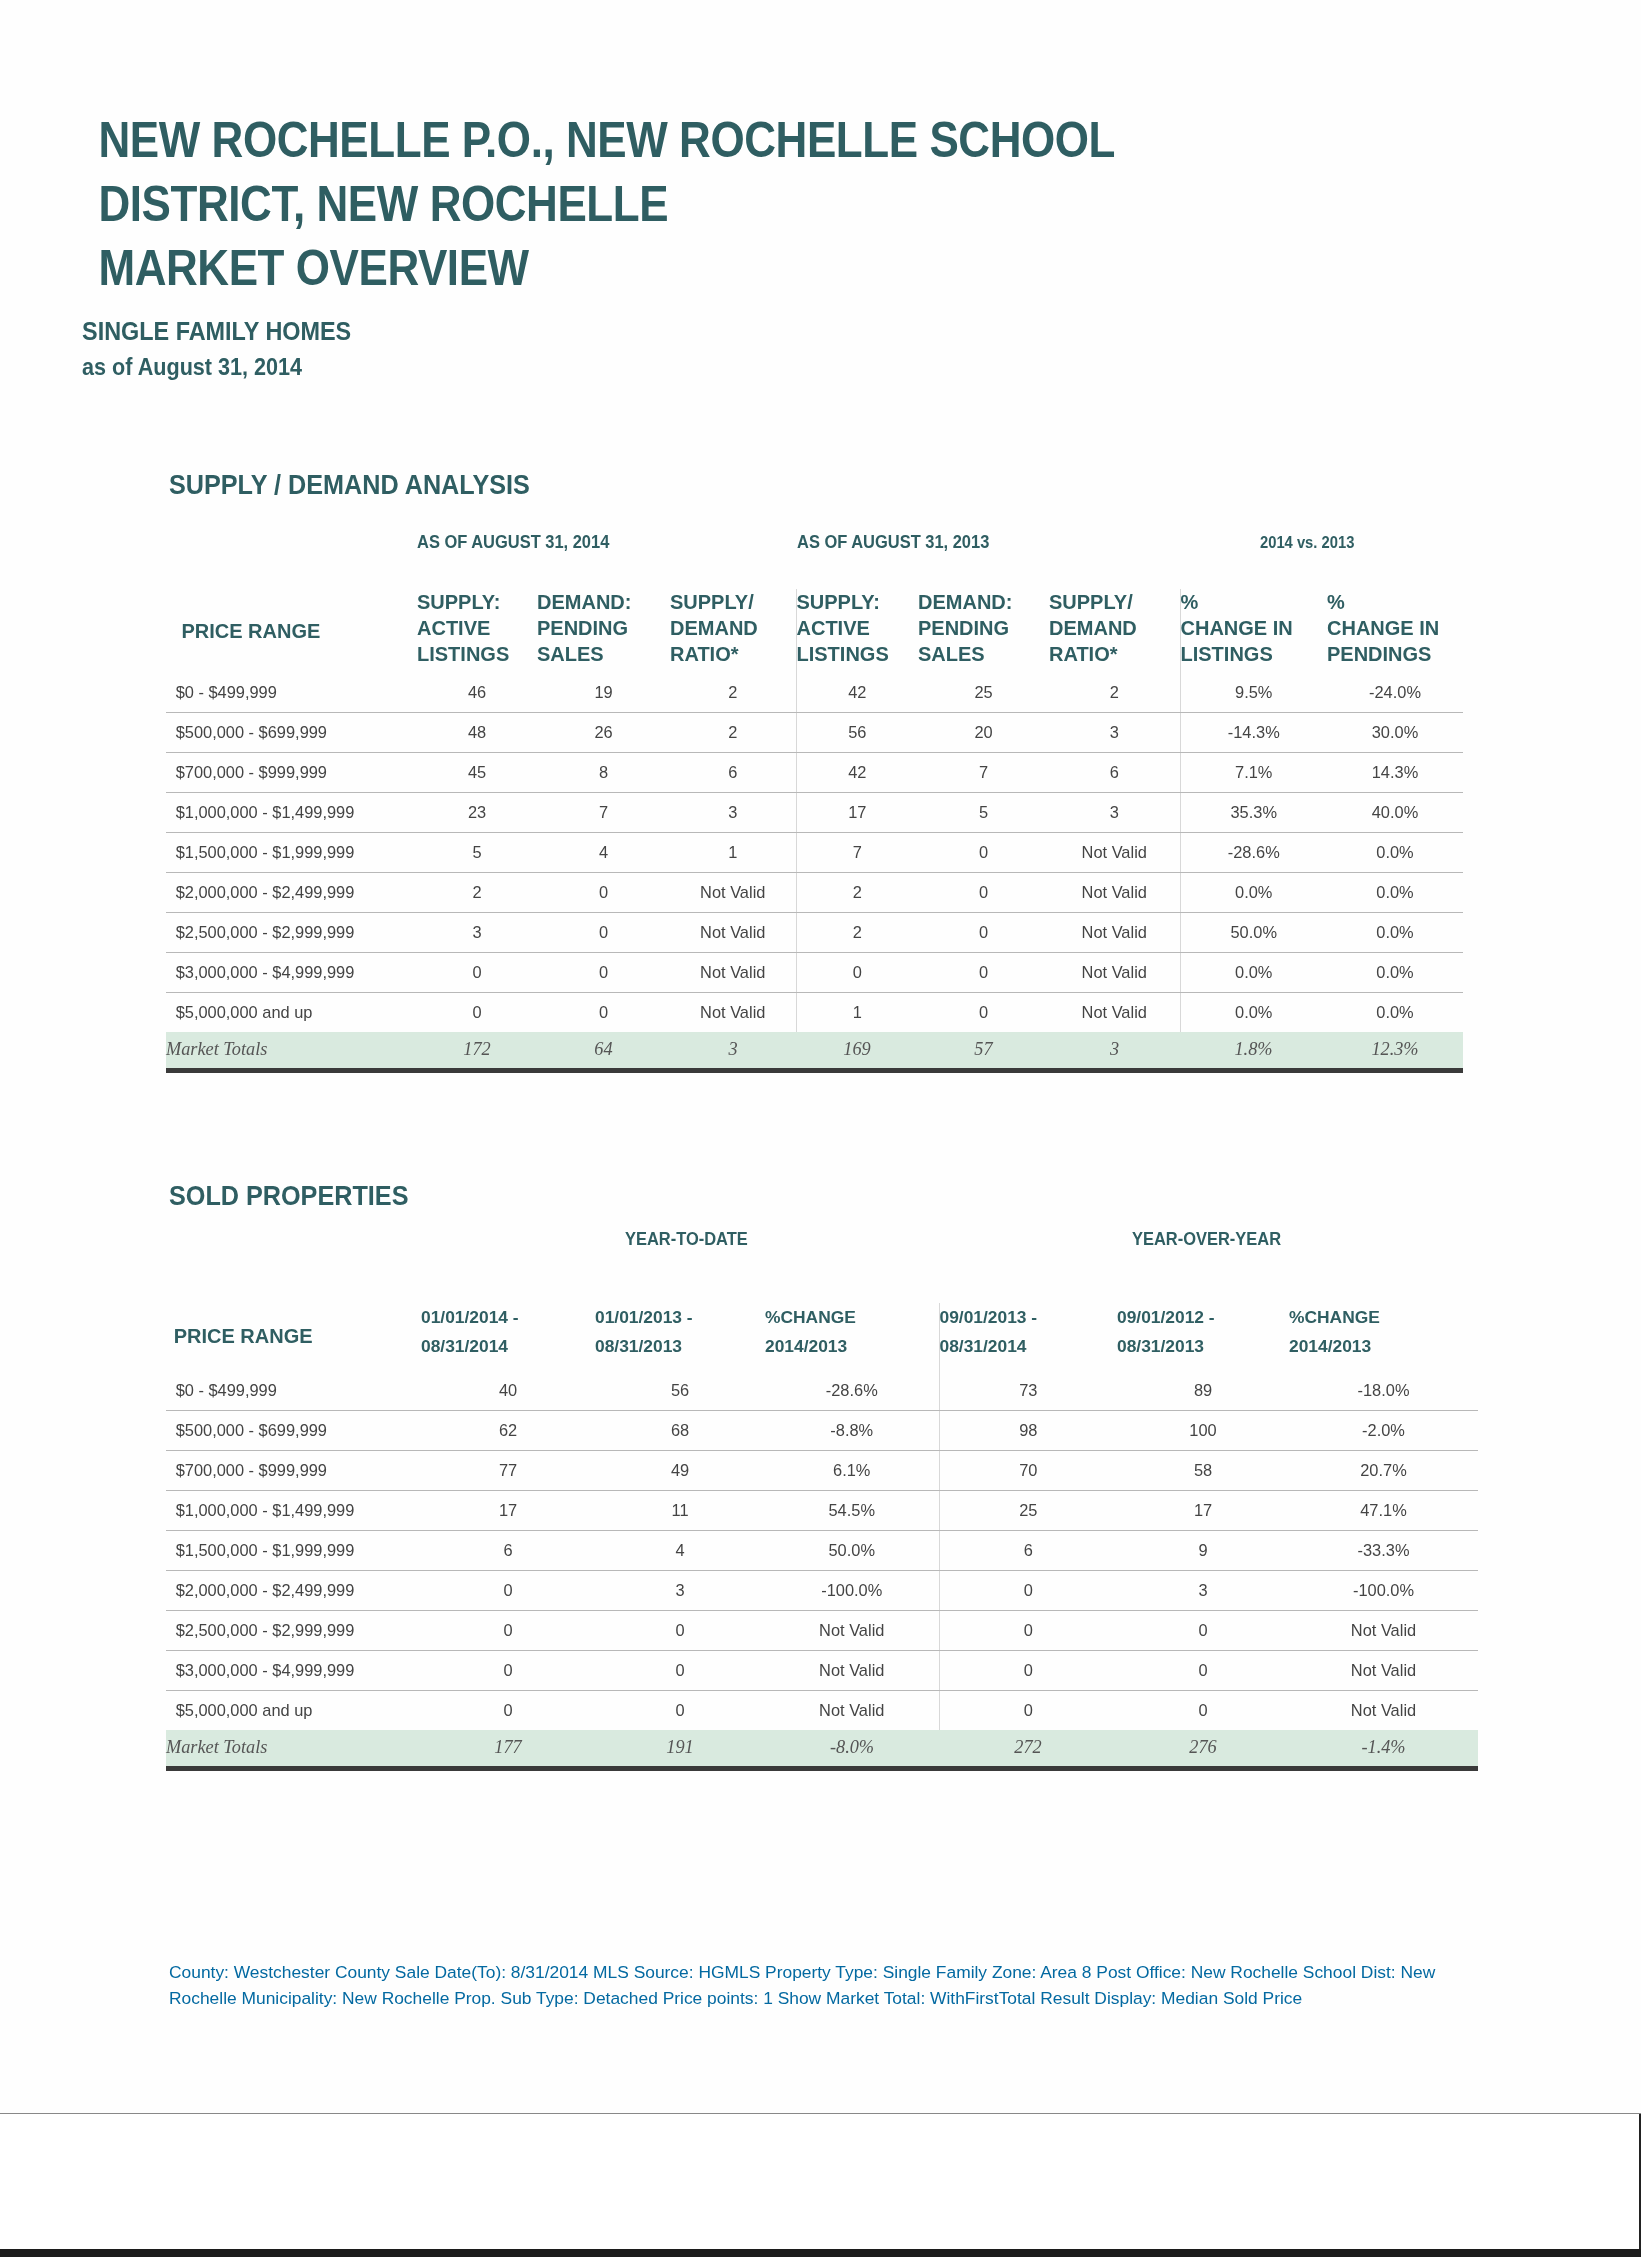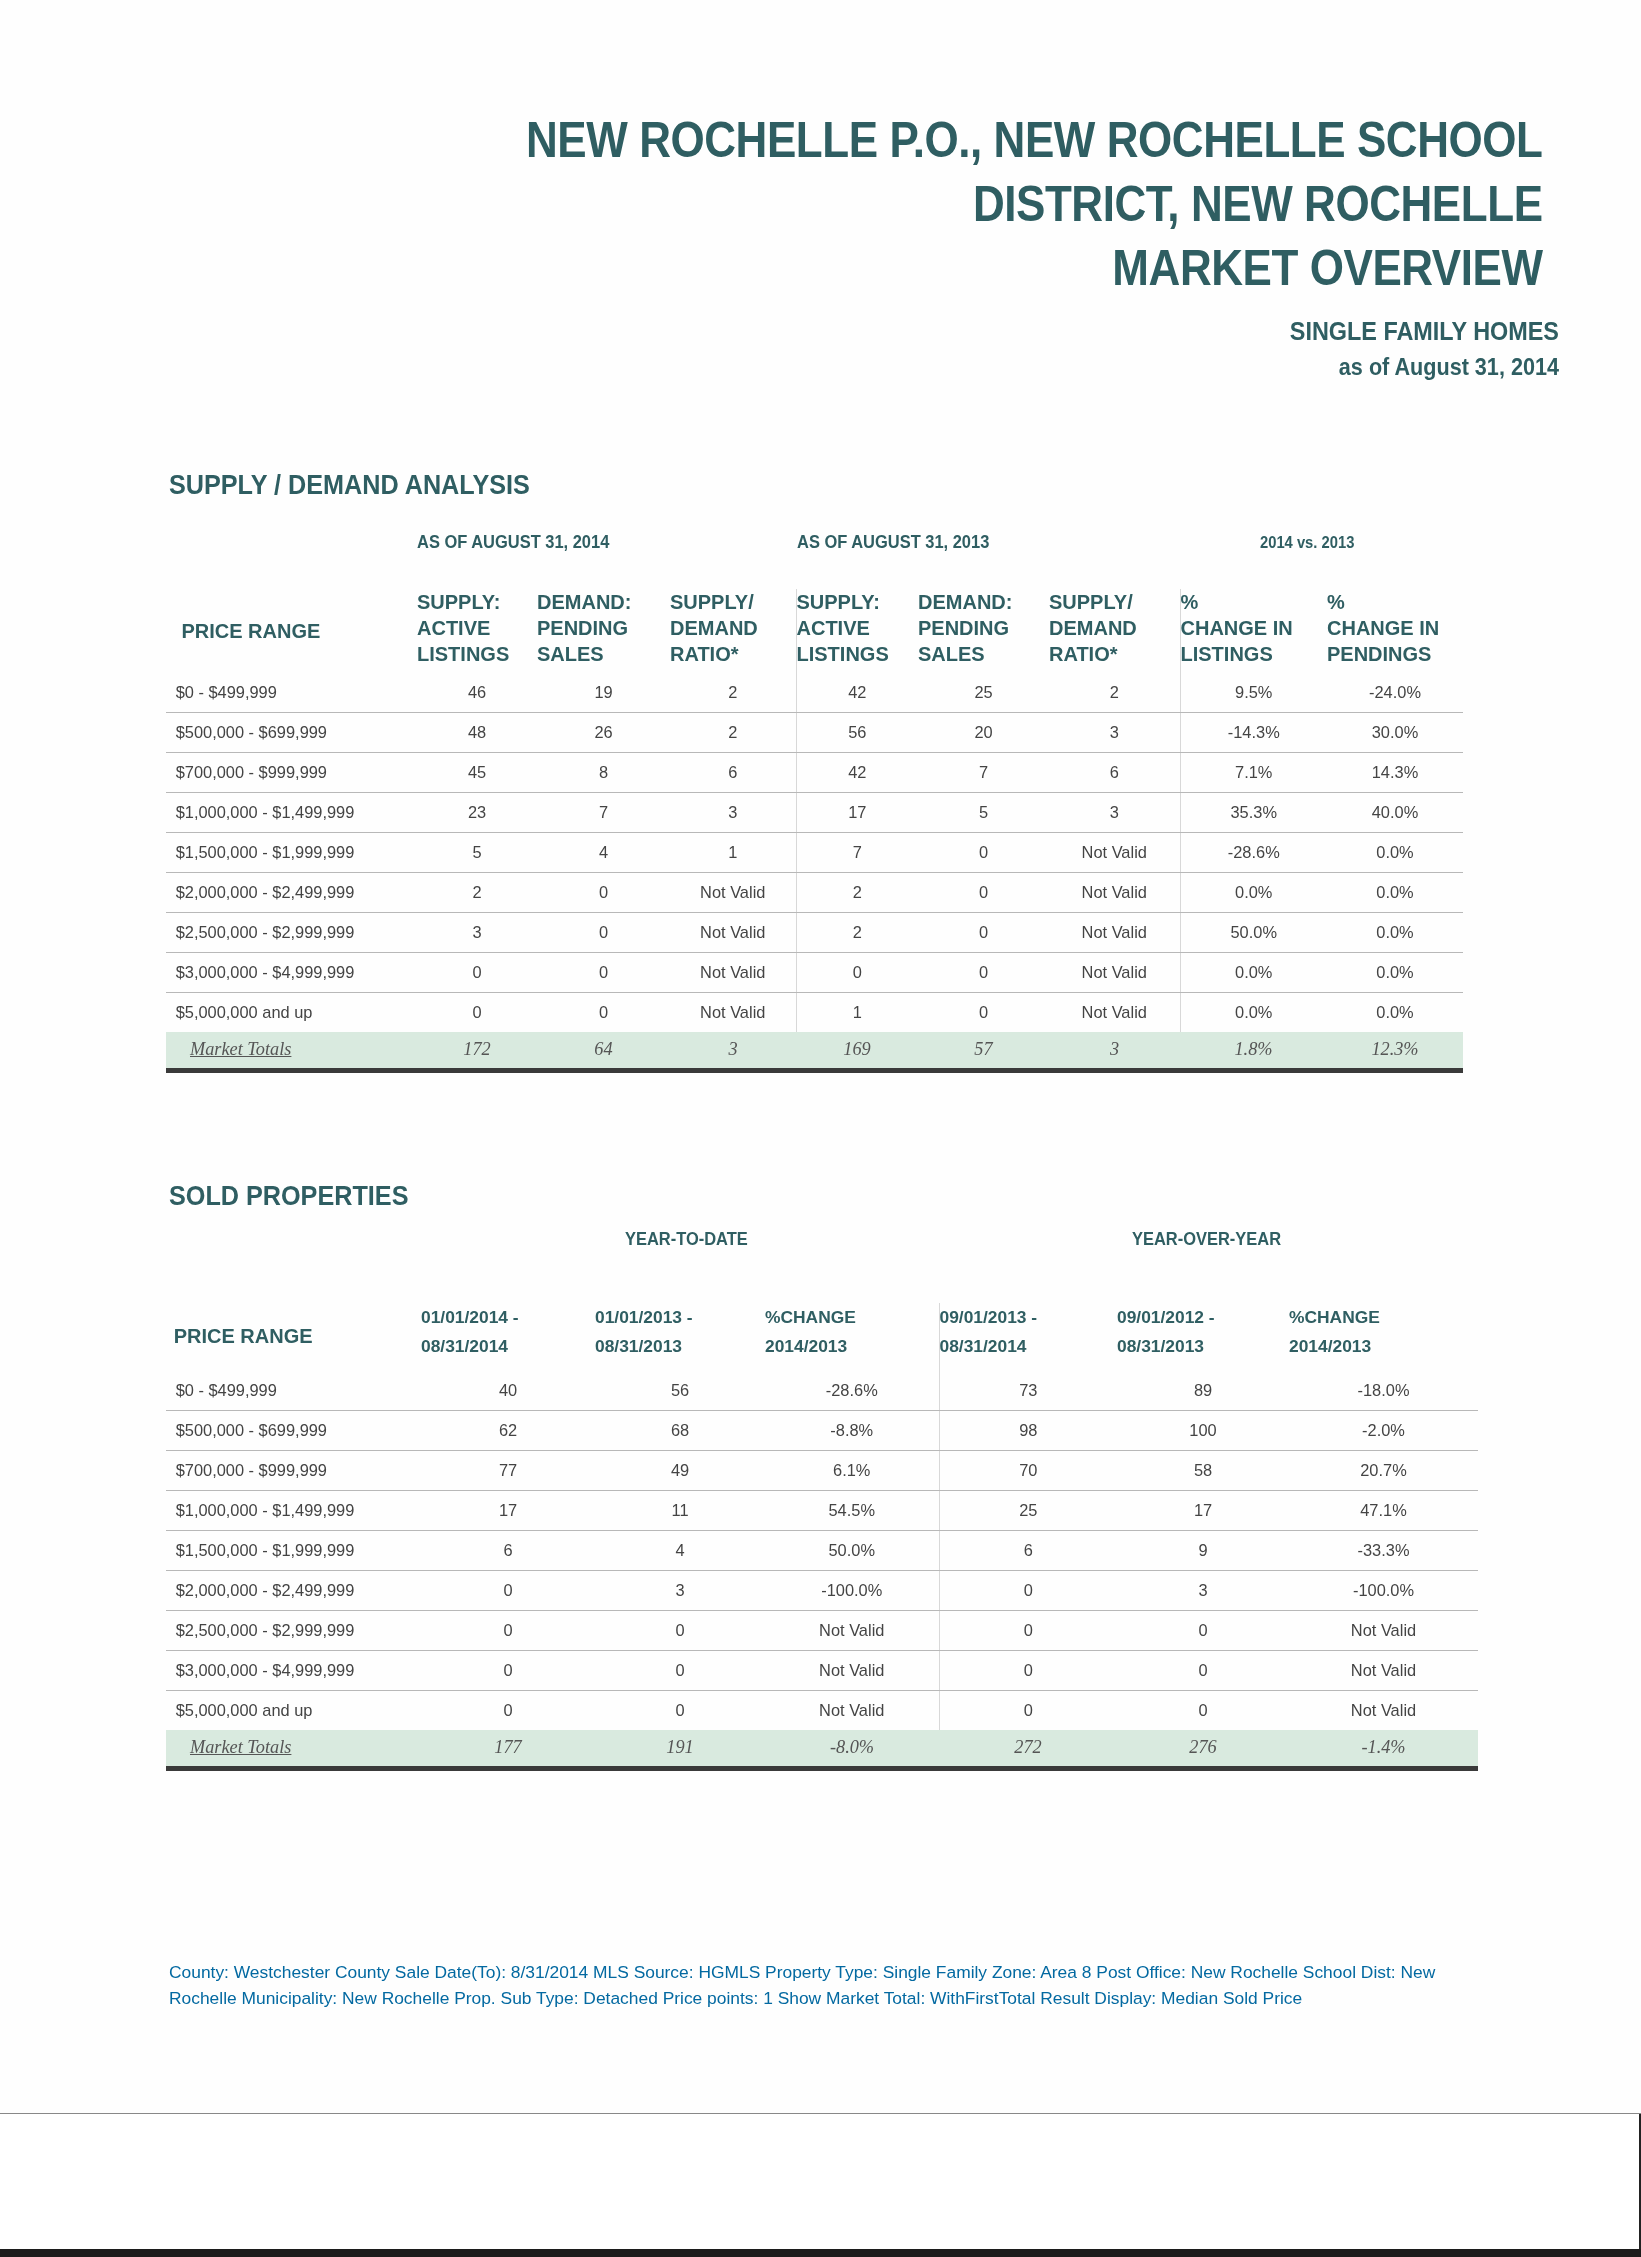--- a/index.html
+++ b/index.html
@@ -6,35 +6,35 @@
   body {
     width: 1641px; height: 2257px; position: relative; overflow: hidden;
     background: #ffffff; color: #333;
     font-family: "Liberation Sans", sans-serif;
   }
   .page { position: absolute; left: 0; top: 0; width: 1641px; height: 2113px; background: #fefefe; }
   .scan-line { position: absolute; left: 0; top: 2113px; width: 1641px; height: 1px; background: #888; }
   .scan-bottom { position: absolute; left: 0; top: 2114px; width: 1641px; height: 135px; background: #ffffff; border-right: 2.9px solid #222; box-sizing: border-box; }
   .scan-edge { position: absolute; left: 0; top: 2249px; width: 1641px; height: 8.7px; background: #1c1c1c; }
 
-  .title-block { position: absolute; left: 0; top: 108px; width: 1641px; text-align: right; color: #2f5e62; }
+  .title-block { position: absolute; left: 0; top: 108px; width: 1641px; text-align: left; color: #2f5e62; }
   .title-line { font-size: 50px; font-weight: bold; line-height: 64px; letter-spacing: -0.5px; transform: scaleX(0.88); }
   .subtitle { font-size: 26px; font-weight: bold; line-height: 35px; margin-top: 13.5px; transform: scaleX(0.9); }
   .subdate { font-size: 24px; font-weight: bold; line-height: 35px; transform: scaleX(0.9); }
 
   .section-title { position: absolute; left: 169px; color: #2f5e62; font-size: 28px; font-weight: bold; transform: scaleX(0.9); transform-origin: left; }
   .group-label { position: absolute; color: #2f5e62; font-size: 18.3px; font-weight: bold; transform: scaleX(0.9); transform-origin: left; white-space: nowrap; }
 
   table { position: absolute; border-collapse: collapse; table-layout: fixed; }
   th { color: #2f5e62; font-weight: bold; text-align: left; vertical-align: bottom; padding: 0; }
   td { font-size: 16.4px; color: #444; padding: 0; height: 39px; border-bottom: 1.9px solid #b8b8b8; text-align: center; }
   td.price { text-align: left; padding-left: 9.7px; }
   td.vdiv, th.vdiv { border-left: 1px solid #d8d8d8; }
   tr.totals td { background: #d9eadf; font-family: "Liberation Serif", serif; font-style: italic; font-size: 18.3px; color: #555; border-bottom: 5.8px solid #3a3a3a; height: 36px; }
-  tr.totals td.price { padding-left: 24px; text-decoration: underline; }
+  tr.totals td.price { padding-left: 0; }
   tr.last td { border-bottom: none; }
 
   #sd-table { left: 166px; top: 589px; width: 1297px; }
   #sd-table th { font-size: 20px; line-height: 26px; padding-bottom: 5.8px; }
   #sd-table th.pricehdr { padding-left: 15.4px; padding-bottom: 29px; }
 
   .note { position: absolute; left: 169px; top: 1081px; font-size: 17.4px; color: #333; white-space: nowrap; }
 
   #sold-table { left: 166px; top: 1303px; width: 1311px; }
   #sold-table th { font-size: 17.4px; line-height: 29px; padding-bottom: 9.7px; }

